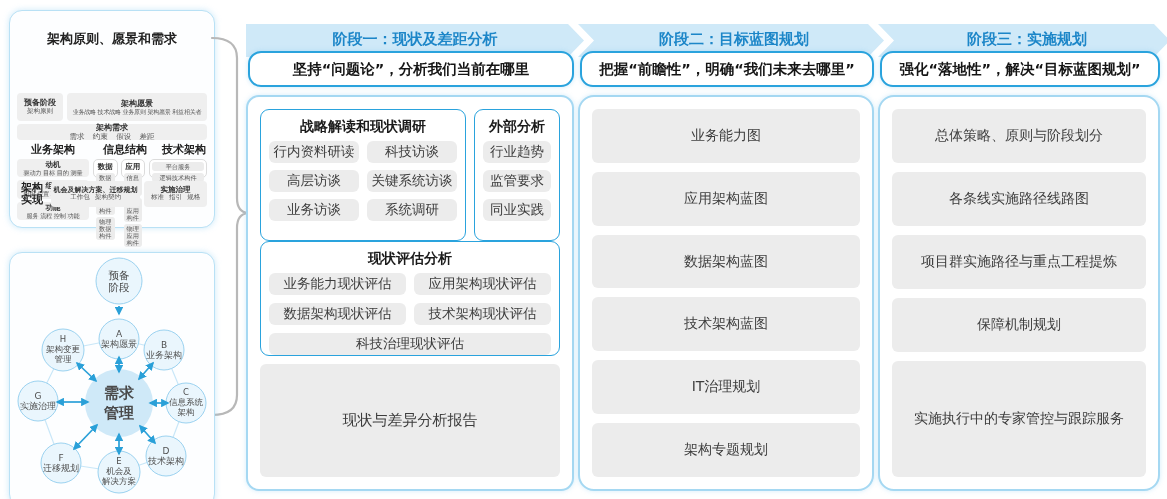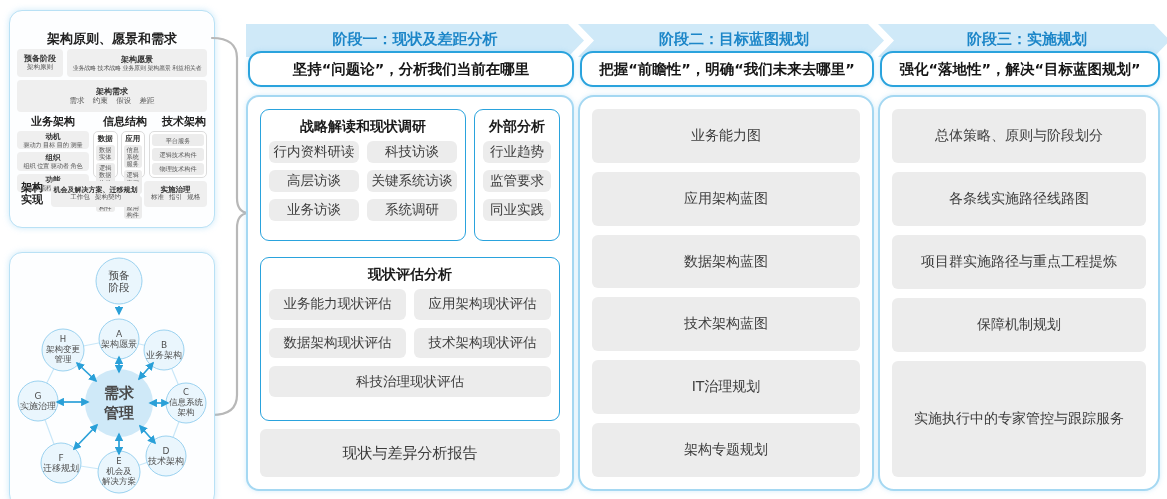--- a/index.html
+++ b/index.html
@@ -4,31 +4,31 @@
 <style>
   html,body{margin:0;padding:0;background:#fff;}
   .stage{position:relative;width:1167px;height:499px;background:#fff;overflow:hidden;
          font-family:"DejaVu Sans",sans-serif;color:#333;}
   
   .panelL{position:absolute;left:9px;width:206px;background:#fdfeff;border:1px solid #b9e1f5;
           border-radius:13px;box-shadow:0 0 6px rgba(130,200,240,.4);box-sizing:border-box;}
   .panelL.top{top:10px;height:218px;padding:20px 7px;display:flex;flex-direction:column;gap:3px;}
   .panelL.bottom{top:252px;height:255px;}
   .fw-title{font-size:13px;font-weight:bold;text-align:center;color:#222;line-height:15px;height:15px;}
-  .fw-row1{display:flex;gap:4px;height:28px;}
+  .fw-row1{display:flex;gap:4px;height:28px;margin-top:44px;}
   .gboxS{background:#efefef;border-radius:4px;display:flex;flex-direction:column;align-items:center;
          justify-content:center;box-sizing:border-box;padding:1px 2px;line-height:1.2;}
   .gboxS .b{font-weight:bold;font-size:8px;color:#333;}
   .tiny{font-size:6.5px;color:#555;}
   .t6{font-size:6px;letter-spacing:-0.2px;white-space:nowrap;}
   .sp{word-spacing:6px;font-size:7.5px;}
   .sp2{word-spacing:3px;text-align:right;}
   .flex1{flex:1;}
   .prepbox{width:46px;}
-  .fw-req{height:32px;}
+  .fw-req{height:16px;}
   .fw-headers{display:flex;height:13px;align-items:center;}
   .fw-headers .h{font-size:11px;font-weight:bold;text-align:center;color:#222;}
   .fw-cols{flex:1;display:flex;gap:4px;min-height:0;}
   .col-biz{width:72px;display:flex;flex-direction:column;gap:3px;}
   .col-biz .gboxS{flex:1;}
   .col-biz .b{font-size:7.5px;}
   .col-biz .tiny{font-size:6.2px;white-space:nowrap;letter-spacing:-0.2px;}
   .col-info{flex:1;display:flex;gap:3px;}
   .subcol{flex:1;background:#fff;border:1px solid #dcdcdc;border-radius:5px;padding:2px;
           display:flex;flex-direction:column;gap:2px;box-sizing:border-box;}
@@ -65,21 +65,21 @@
            display:flex;flex-direction:column;box-shadow:0 0 5px rgba(130,200,240,.35);}
   .bluebox{border:1.5px solid #2aa3dd;border-radius:9px;background:#fff;padding:6px 8px 23px;
            display:flex;flex-direction:column;box-sizing:border-box;}
   .bluebox .bt{font-size:14px;font-weight:bold;color:#1b1b1b;text-align:center;line-height:20px;
                margin-bottom:5px;}
   .gcell{background:#ececec;border-radius:6px;color:#3d3d3d;font-size:13.5px;display:flex;
          align-items:center;justify-content:center;text-align:center;padding:2px 4px;box-sizing:border-box;}
   .rowA{display:flex;gap:8px;height:132px;}
   .stratgrid{flex:1;display:grid;grid-template-columns:1fr 1fr;gap:7px 8px;}
   .extcol{flex:1;display:flex;flex-direction:column;gap:7px;}
-  .assess{margin-top:16px;height:164px;}
+  .assess{margin-top:0;height:115px;}
   .assessgrid{flex:1;display:grid;grid-template-columns:1fr 1fr;gap:8px;}
   .span2{grid-column:1 / span 2;}
   .report{margin-top:8px;flex:1;font-size:15px;}
   .stack{gap:9px;border-radius:16px;}
   .stack .gcell{flex:1;font-size:14px;}
   .stack .gcell.tall{flex:2.25;}
 </style>
 </head>
 <body>
 

